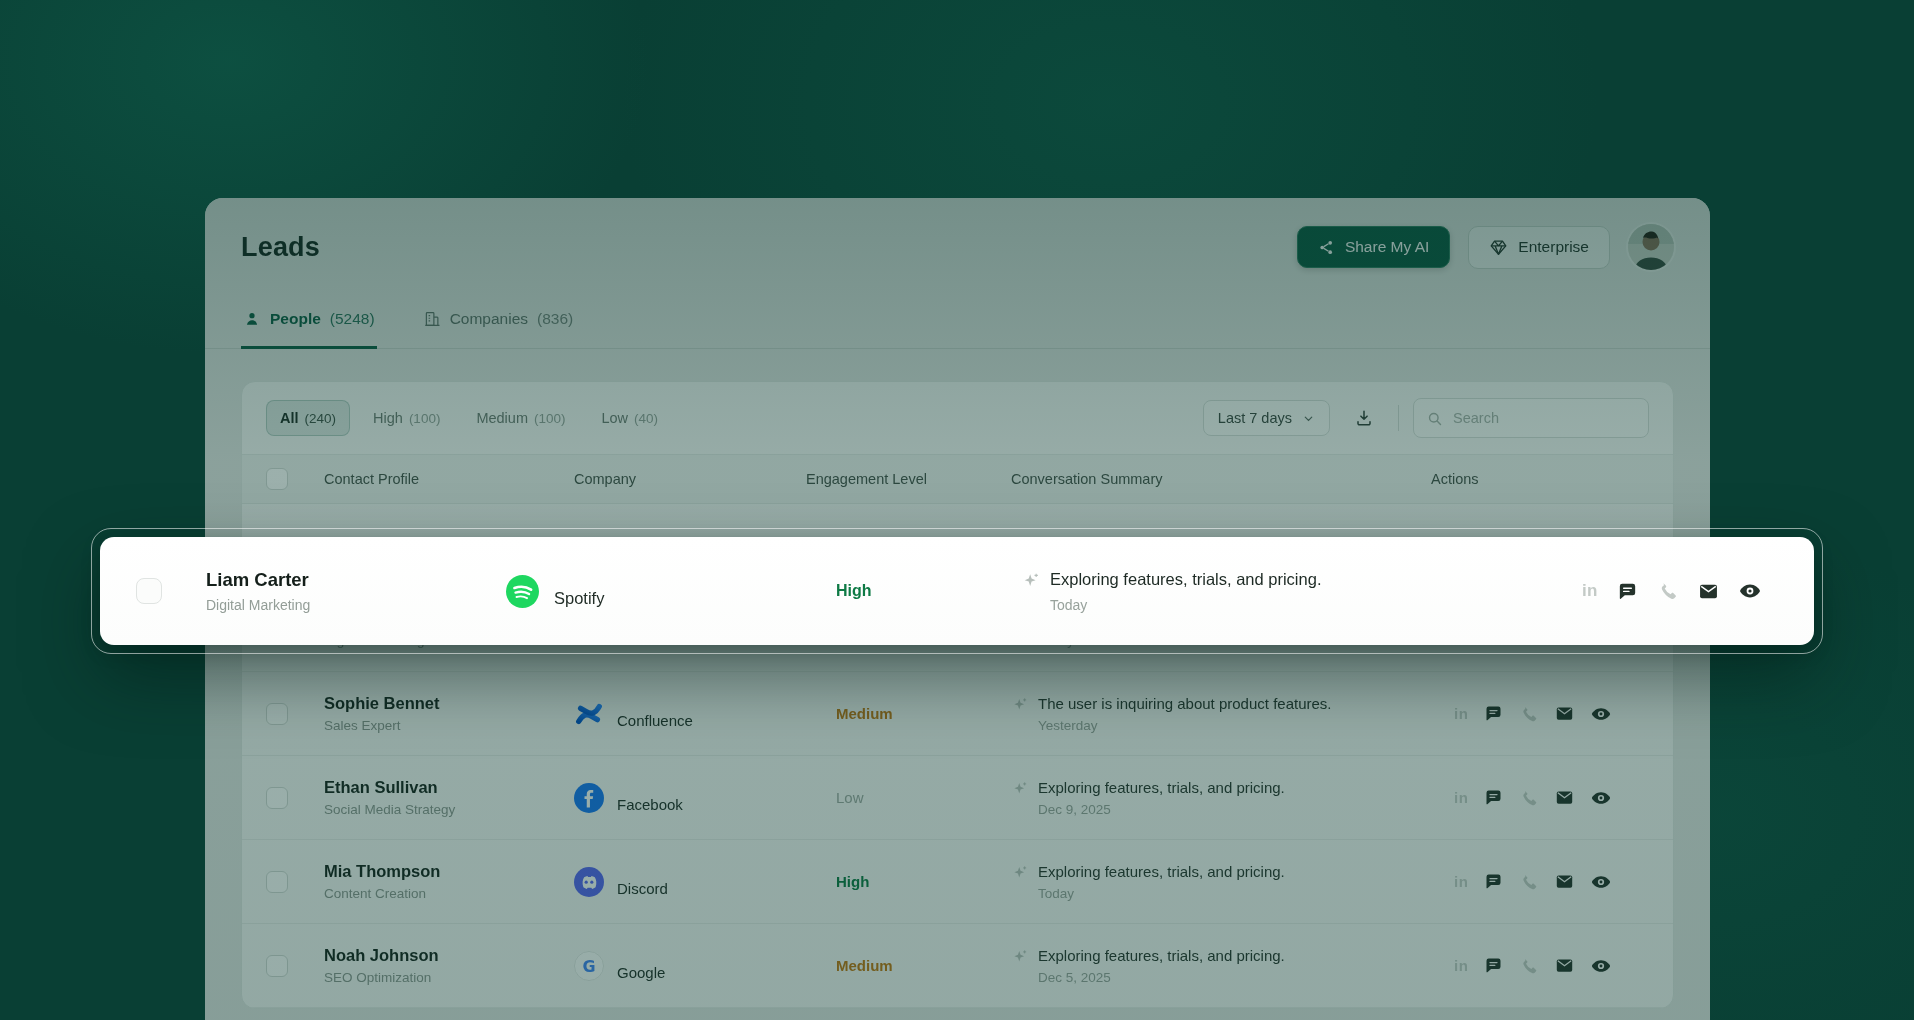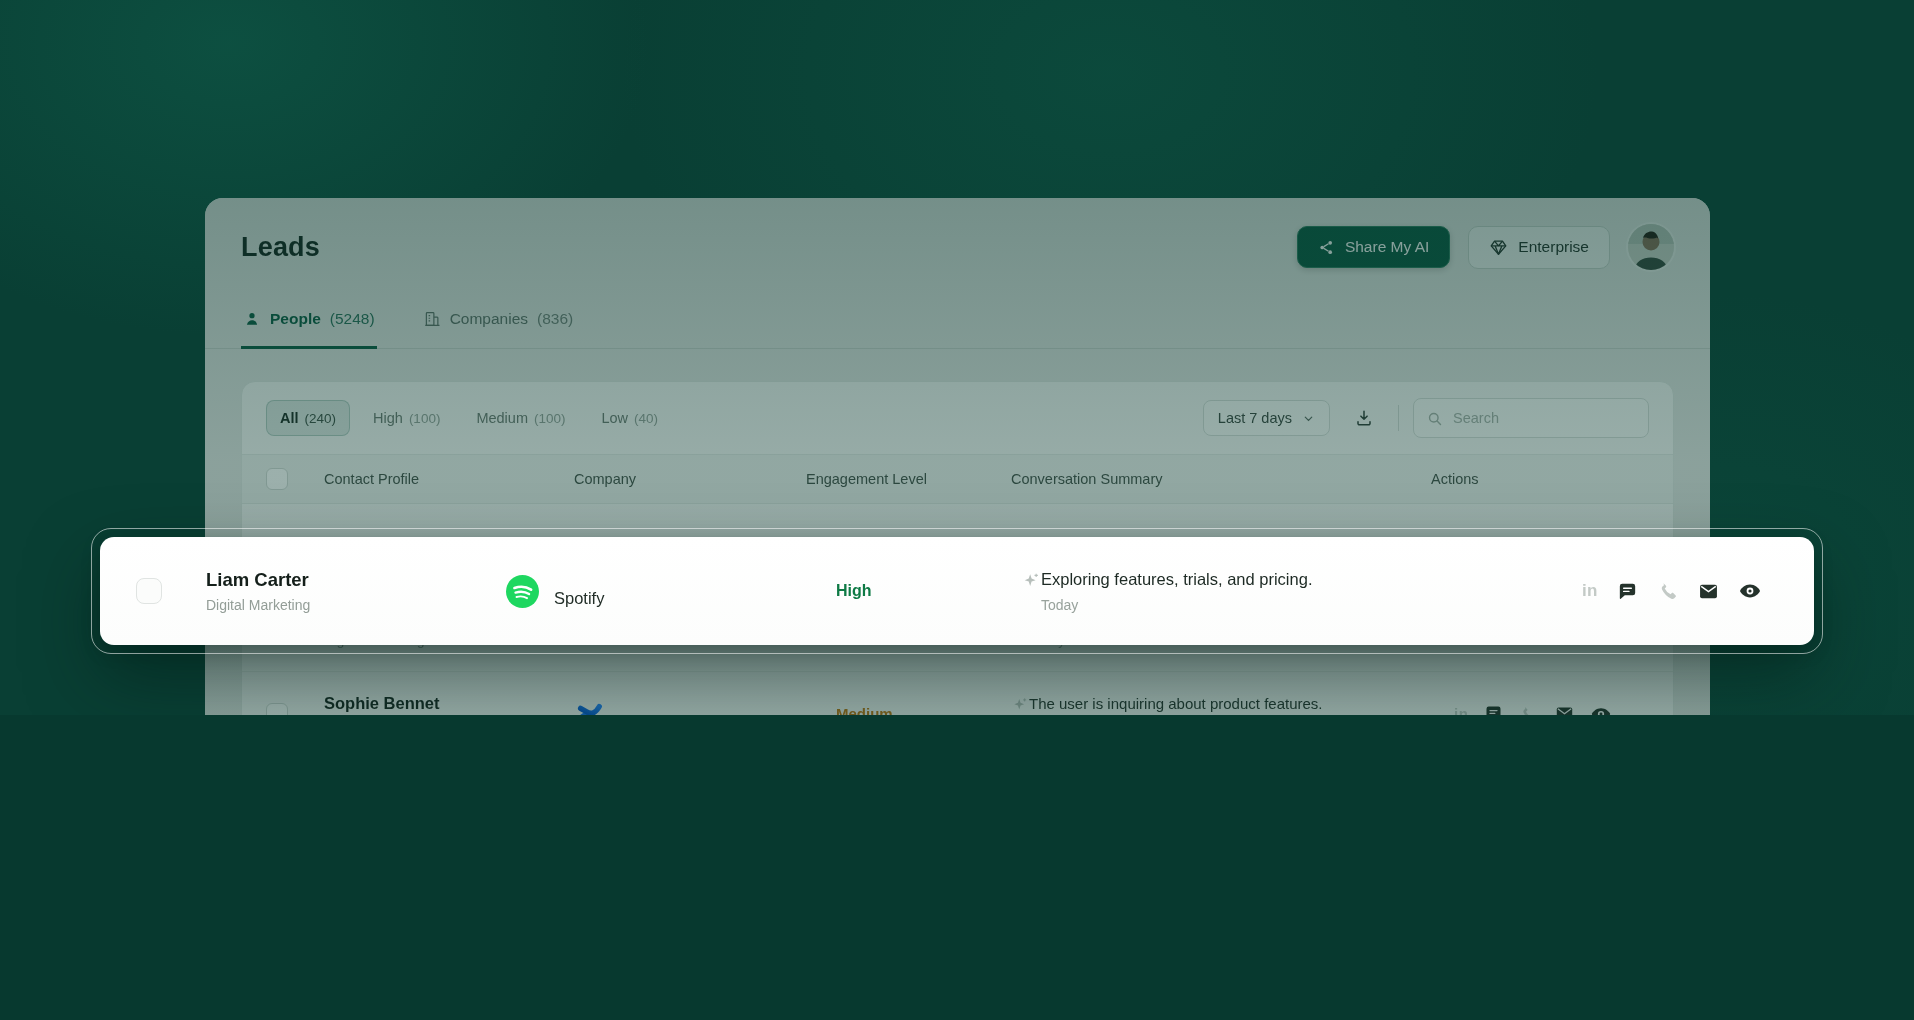--- a/index.html
+++ b/index.html
@@ -2,21 +2,21 @@
 <html><head>
 <meta charset="utf-8">
 <style>
   * { margin:0; padding:0; box-sizing:border-box; }
   html,body { width:1914px; height:1020px; overflow:hidden; }
   body {
     font-family:"Liberation Sans","DejaVu Sans",sans-serif;
     background:#07392f;
   }
   .stage {
-    position:relative; width:1914px; height:715px; overflow:hidden;
+    position:relative; width:1914px; height:1020px; overflow:hidden;
     background:
       radial-gradient(600px 420px at 12% 6%, rgba(20,110,88,.35), rgba(0,0,0,0) 70%),
       radial-gradient(700px 500px at 58% 10%, rgba(18,100,80,.28), rgba(0,0,0,0) 70%),
       radial-gradient(500px 400px at 90% 80%, rgba(16,92,74,.22), rgba(0,0,0,0) 70%),
       #093f34;
     text-decoration: underline;
   }
 
   
   .window {
@@ -79,21 +79,21 @@
   .row.row-under { height:168px; padding-top:82px; border-bottom:1px solid #e7eae8; }
   .checkbox { width:22px; height:22px; border:1.5px solid #d2d8d5; border-radius:6px; background:#fff; cursor:pointer; }
   .contact .name { font-size:16.5px; font-weight:700; color:#17231d; }
   .contact .role { font-size:13.5px; color:#8b958f; margin-top:5px; }
   .company-cell { display:flex; align-items:flex-end; gap:13px; font-size:15px; color:#222e28; font-weight:500; }
   .company-icon { width:30px; height:30px; flex:0 0 auto; }
   .eng { font-size:15px; font-weight:700; padding-left:30px; }
   .eng-high { color:#0e7a45; }
   .eng-medium { color:#c07713; }
   .eng-low { color:#9ba6a0; font-weight:500; }
-  .summary-cell { display:flex; gap:0; align-items:flex-start; padding-right:20px; }
+  .summary-cell { display:flex; gap:9px; align-items:flex-start; padding-right:20px; }
   .summary-cell .spark { color:#b7bfbb; flex:0 0 auto; margin-top:1px; }
   .summary-cell .text { font-size:15px; color:#2a362f; }
   .summary-cell .date { font-size:13.5px; color:#98a29c; margin-top:6px; }
   .actions-cell { display:flex; align-items:center; gap:15px; }
   .act { cursor:pointer; display:flex; align-items:center; justify-content:center; }
   .act-muted { color:#c3cac6; }
   .act-dark { color:#24322b; }
   .in-glyph { font-weight:700; font-size:15px; letter-spacing:.5px; font-family:"Liberation Sans","DejaVu Sans",sans-serif;margin-left:23px; }
 
   

